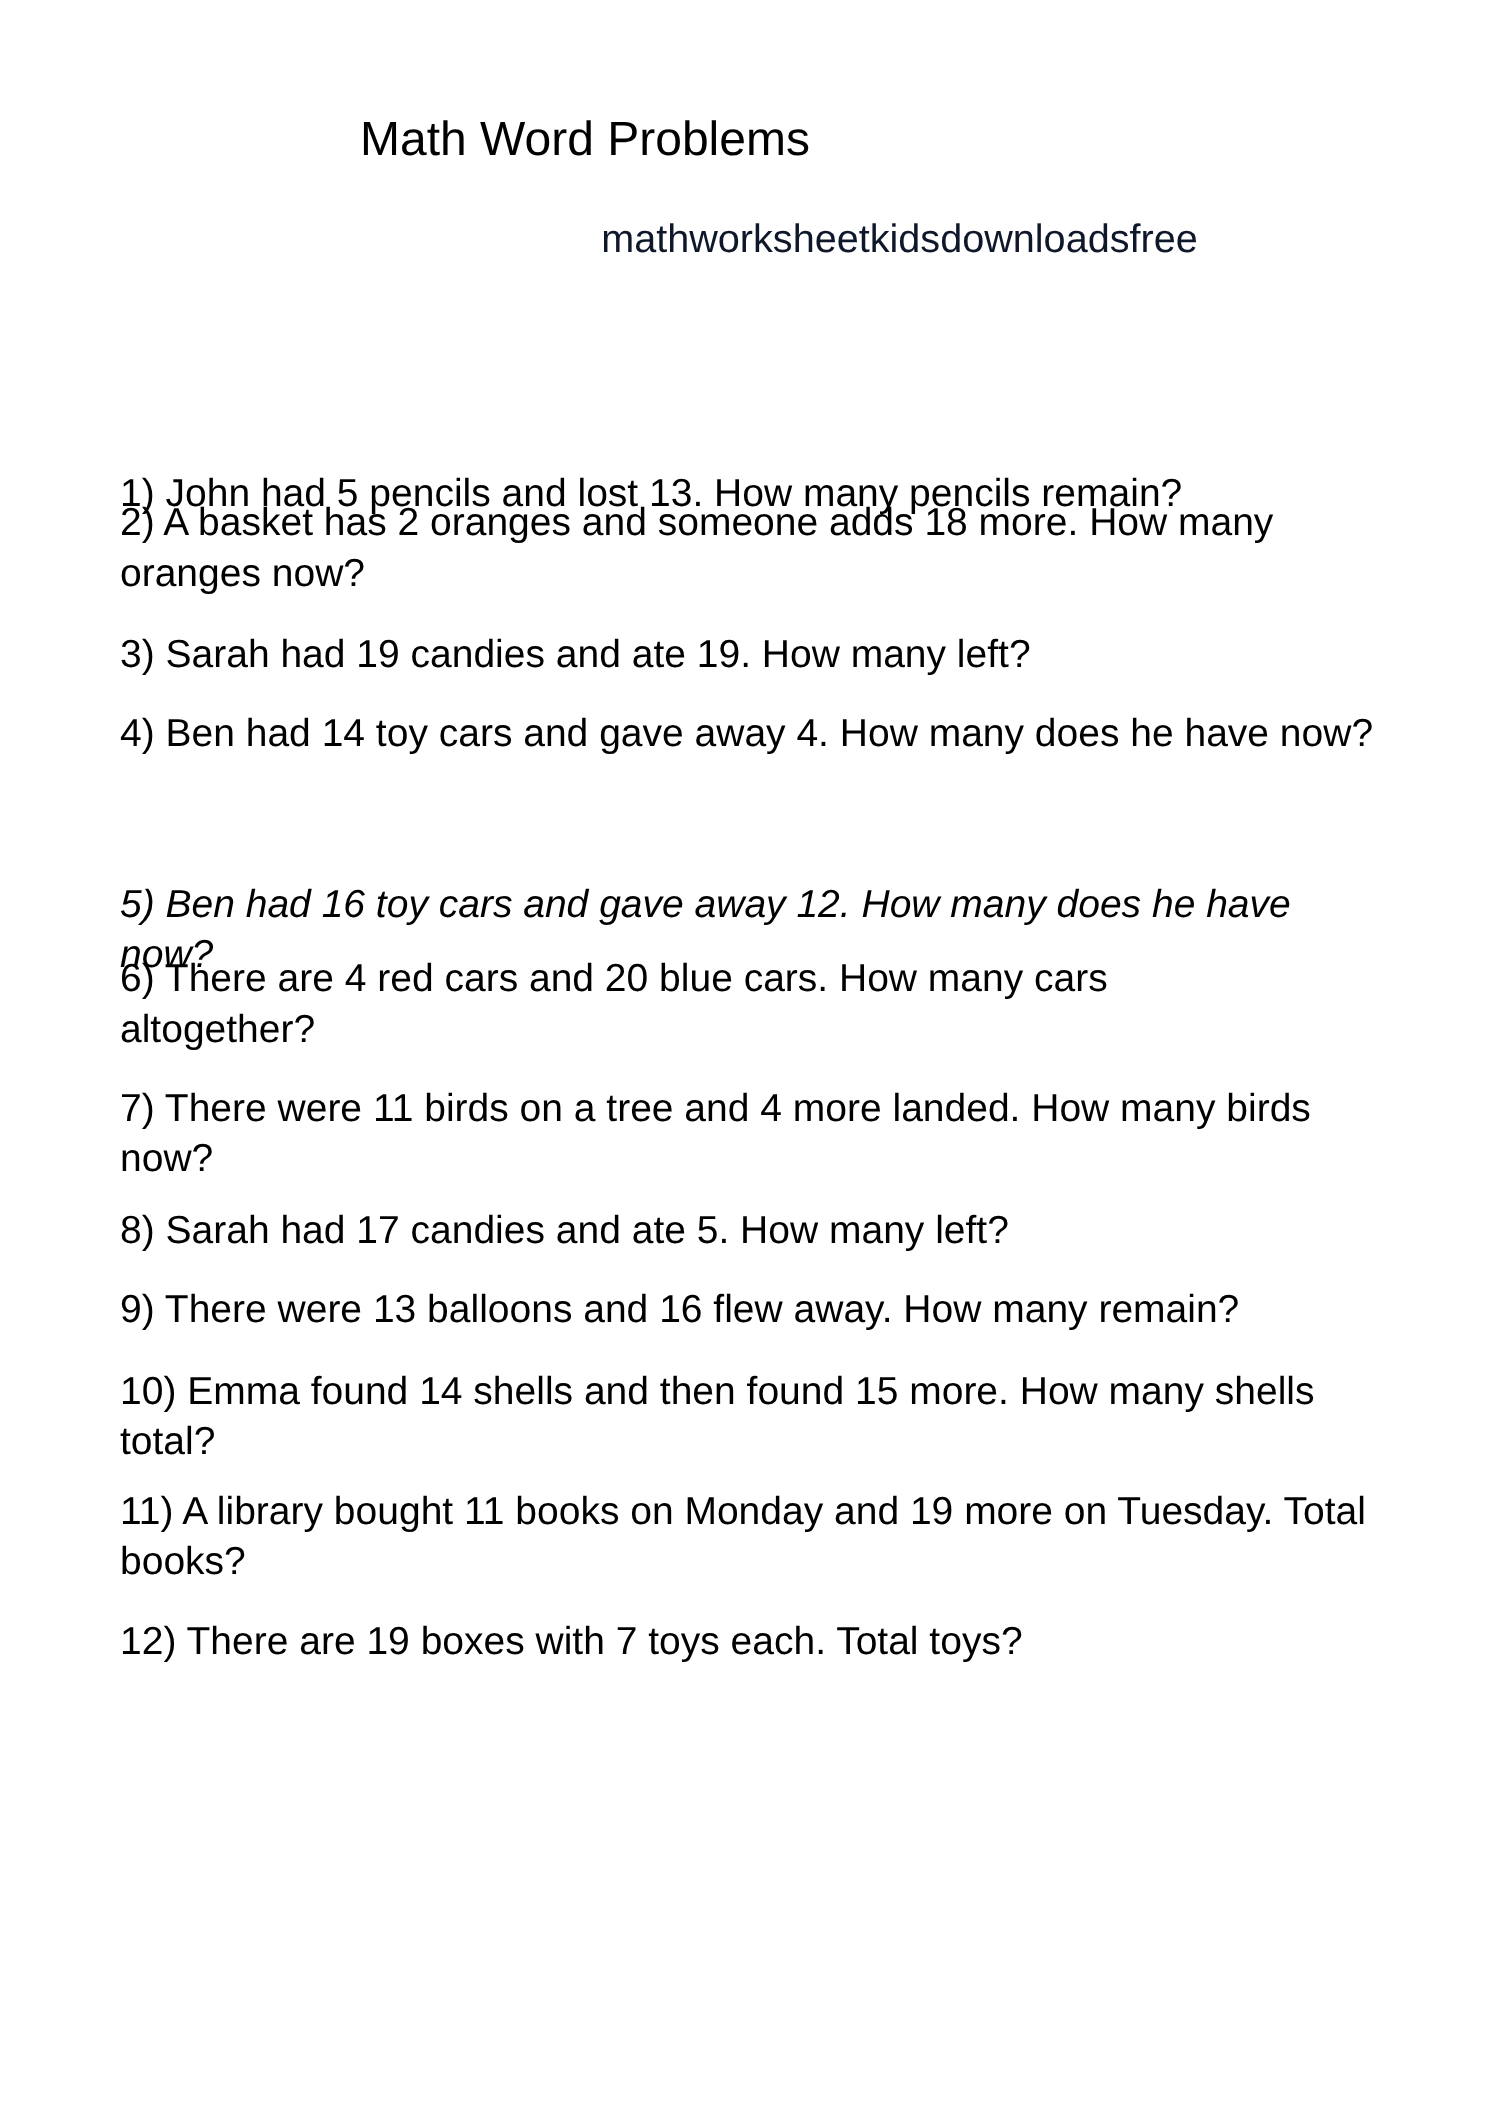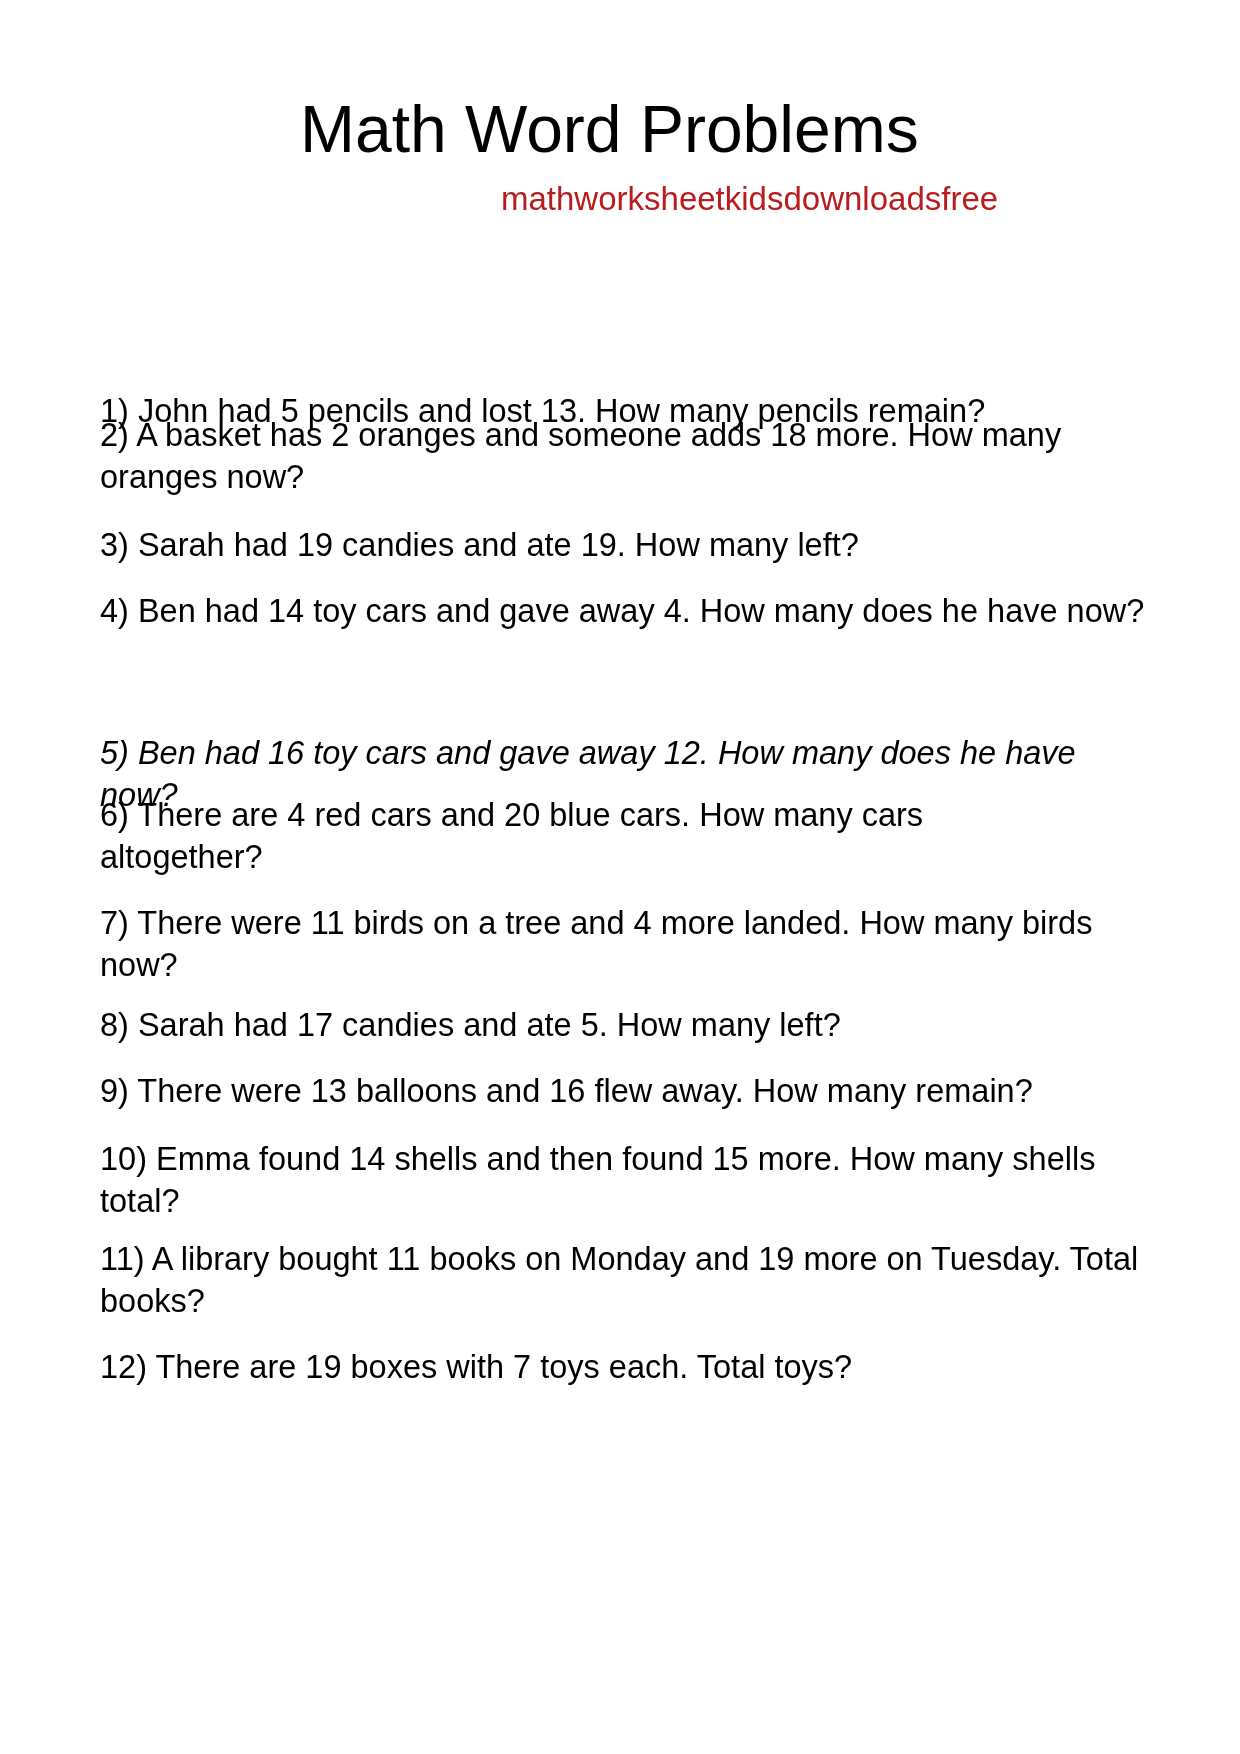--- a/index.html
+++ b/index.html
@@ -12,33 +12,33 @@
       height: 1754px;
       position: relative;
       overflow: hidden;
       font-family: "Liberation Sans", sans-serif;
       color: #000000;
     }
     .title {
       position: absolute;
       left: 300px;
       top: 96px;
-      font-size: 66px;
+      font-size: 40px;
       line-height: 1;
       margin: 0;
       font-weight: normal;
       white-space: nowrap;
     }
     .subtitle {
       position: absolute;
       left: 501px;
       top: 182px;
       font-size: 33px;
       line-height: 1;
-      color: #b91c1c;
+      color: #0f172a;
       white-space: nowrap;
     }
     .problems {
       position: absolute;
       left: 100px;
       top: 0;
       width: 1060px;
       margin: 0;
       padding: 0;
       list-style: none;

